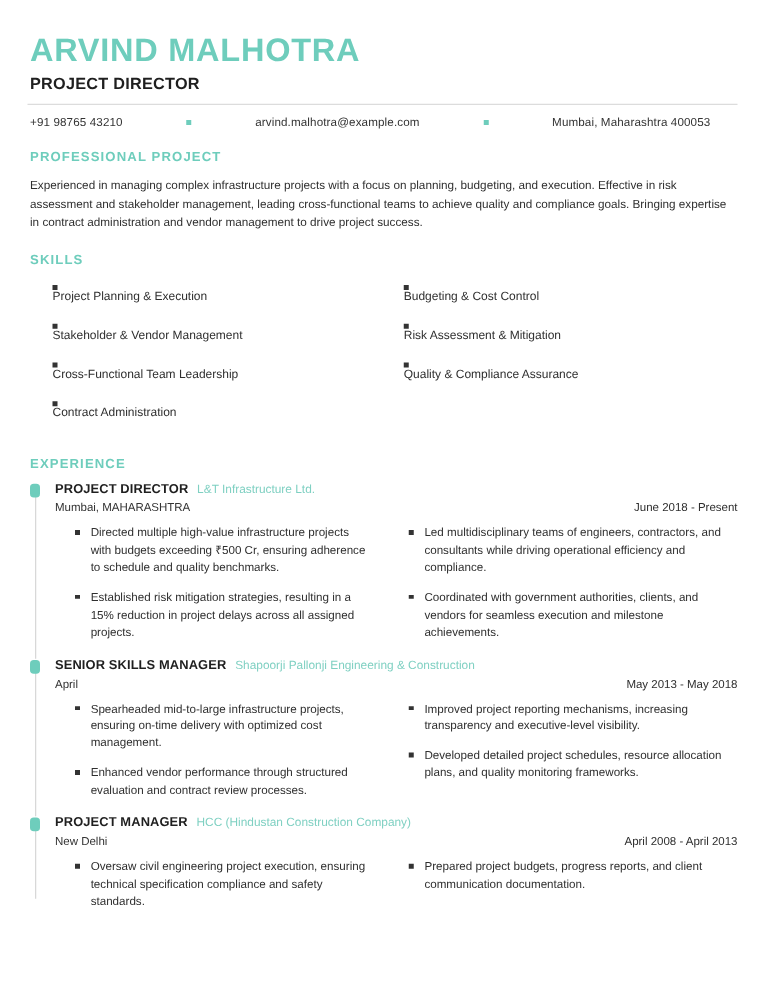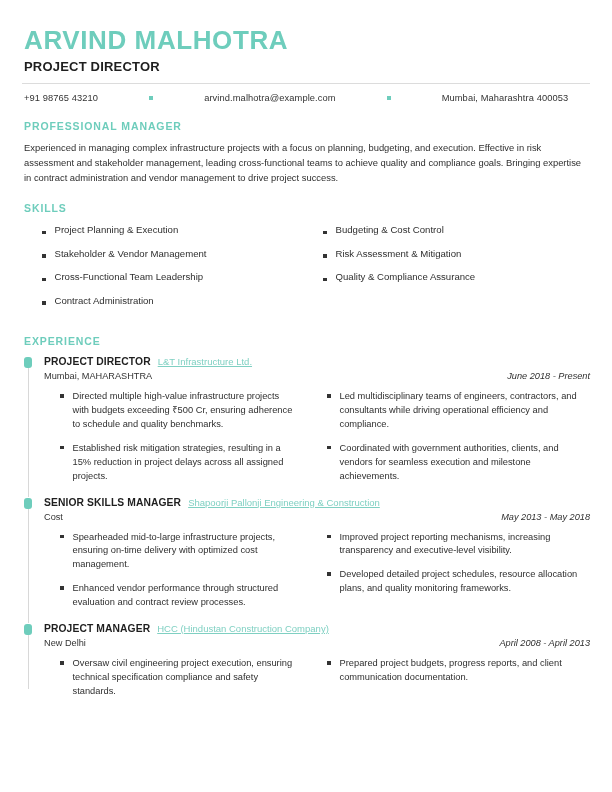--- a/index.html
+++ b/index.html
@@ -86,25 +86,26 @@
     margin-top: 10px;
   }
   .skills-col {
     width: 50%;
     box-sizing: border-box;
   }
   .skills-col:first-child { padding-left: 20px; }
   .skills-col:last-child { padding-left: 17px; }
   .skill-item {
     display: flex;
-    align-items: center;
+    align-items: flex-start;
     font-size: 9.6px;
     color: #2f2f2f;
     margin-bottom: 11px;
     line-height: 1.3;
+    flex-direction: column;
   }
   .sq-bullet {
     display: inline-block;
     width: 3.5px;
     height: 3.5px;
     background: #333333;
     margin-right: 9px;
     margin-top: 4px;
     flex: 0 0 auto;
   }
@@ -144,36 +145,34 @@
   .exp-role {
     font-size: 10.3px;
     font-weight: bold;
     color: #1f1f1f;
     letter-spacing: 0.1px;
   }
   .exp-company {
     font-size: 9.5px;
     color: #7fd0c2;
     margin-left: 7px;
-    text-decoration: underline;
   }
   .exp-meta {
     display: flex;
     justify-content: space-between;
     align-items: baseline;
     margin-top: 2px;
     gap: 32px;
   }
   .exp-location {
     font-size: 9.2px;
     color: #333333;
   }
   .exp-dates {
     font-size: 9.2px;
-    font-style: italic;
     color: #2f2f2f;
     white-space: nowrap;
   }
   .exp-bullets {
     display: flex;
     margin-top: 9px;
   }
   .exp-col {
     width: 50%;
     box-sizing: border-box;
@@ -204,21 +203,21 @@
       <span class="contact-sep"></span>
       <span class="contact-item">arvind.malhotra@example.com</span>
       <span class="contact-sep"></span>
       <span class="contact-item">Mumbai, Maharashtra 400053</span>
       <span class="contact-sep"></span>
       <span class="contact-item">15 September 1980</span>
     </div>
   </div>
 
   <div class="section">
-    <div class="section-title">PROFESSIONAL MANAGER</div>
+    <div class="section-title">PROFESSIONAL PROJECT</div>
     <p class="summary-text">Experienced in managing complex infrastructure projects with a focus on planning, budgeting, and execution. Effective in risk assessment and stakeholder management, leading cross-functional teams to achieve quality and compliance goals. Bringing expertise in contract administration and vendor management to drive project success.</p>
   </div>
 
   <div class="section">
     <div class="section-title">SKILLS</div>
     <div class="skills-grid">
       <div class="skills-col">
         <div class="skill-item">
           <span class="sq-bullet"></span>
           <span>Project Planning &amp; Execution</span>
@@ -293,21 +292,21 @@
       </div>
 
       <div class="exp-entry">
         <span class="timeline-line"></span>
         <span class="timeline-dot"></span>
         <div class="exp-head">
           <span class="exp-role">SENIOR SKILLS MANAGER</span>
           <span class="exp-company">Shapoorji Pallonji Engineering &amp; Construction</span>
         </div>
         <div class="exp-meta">
-          <span class="exp-location">Cost</span>
+          <span class="exp-location">April</span>
           <span class="exp-dates">May 2013 - May 2018</span>
         </div>
         <div class="exp-bullets">
           <div class="exp-col">
             <div class="exp-bullet">
               <span class="sq-bullet"></span>
               <span>Spearheaded mid-to-large infrastructure projects, ensuring on-time delivery with optimized cost management.</span>
             </div>
             <div class="exp-bullet">
               <span class="sq-bullet"></span>

